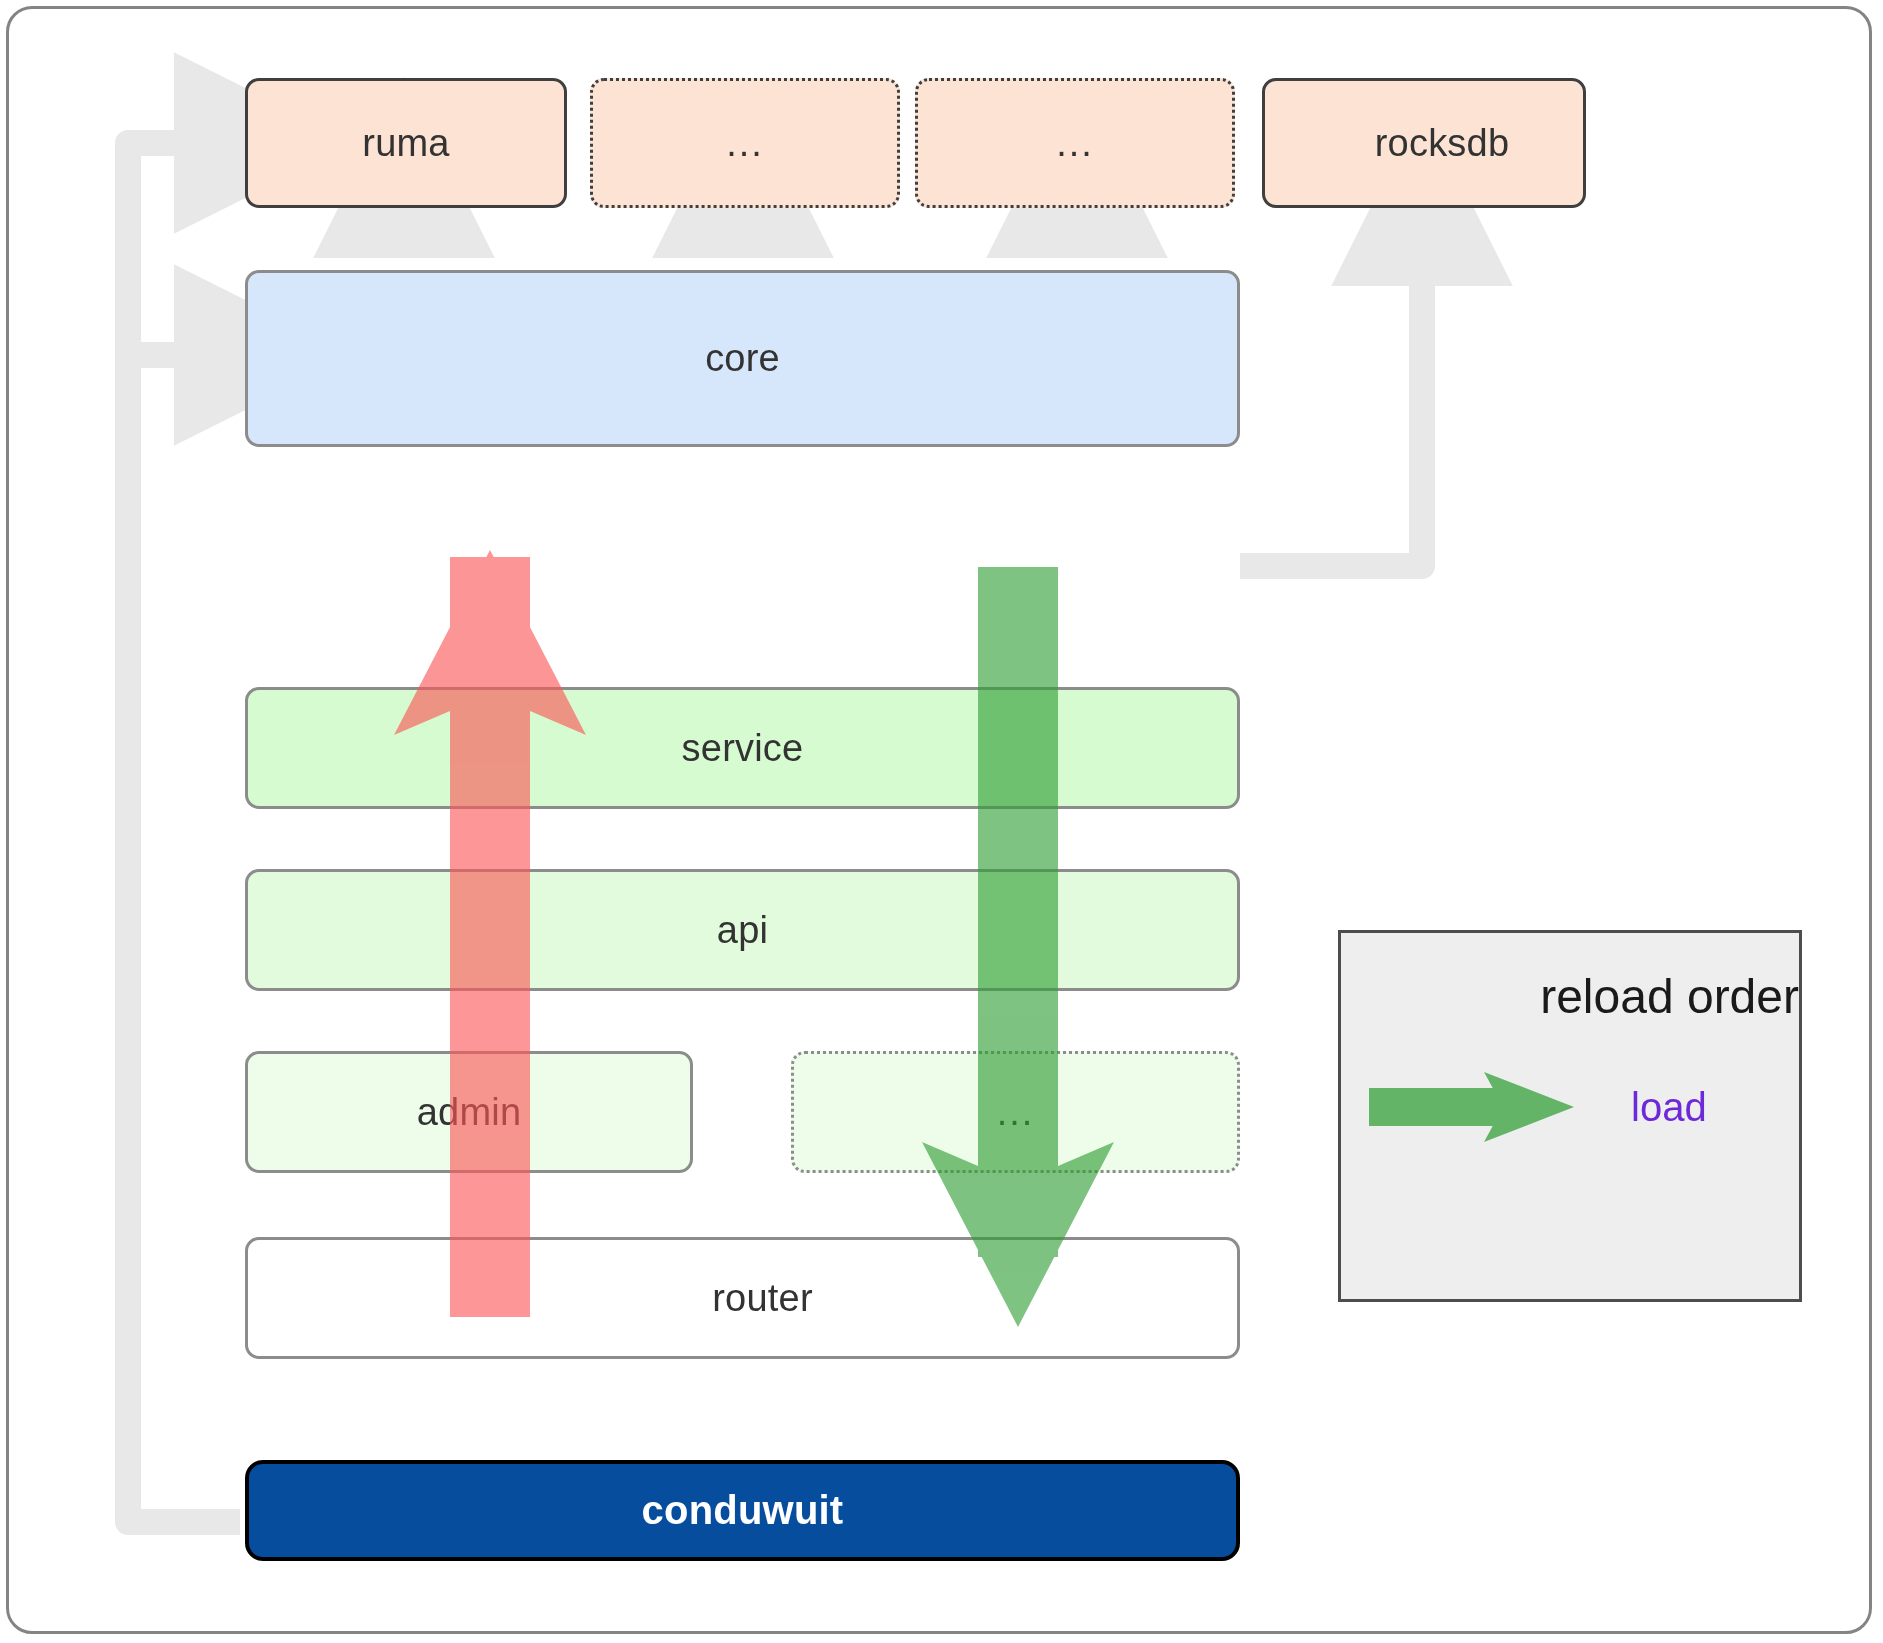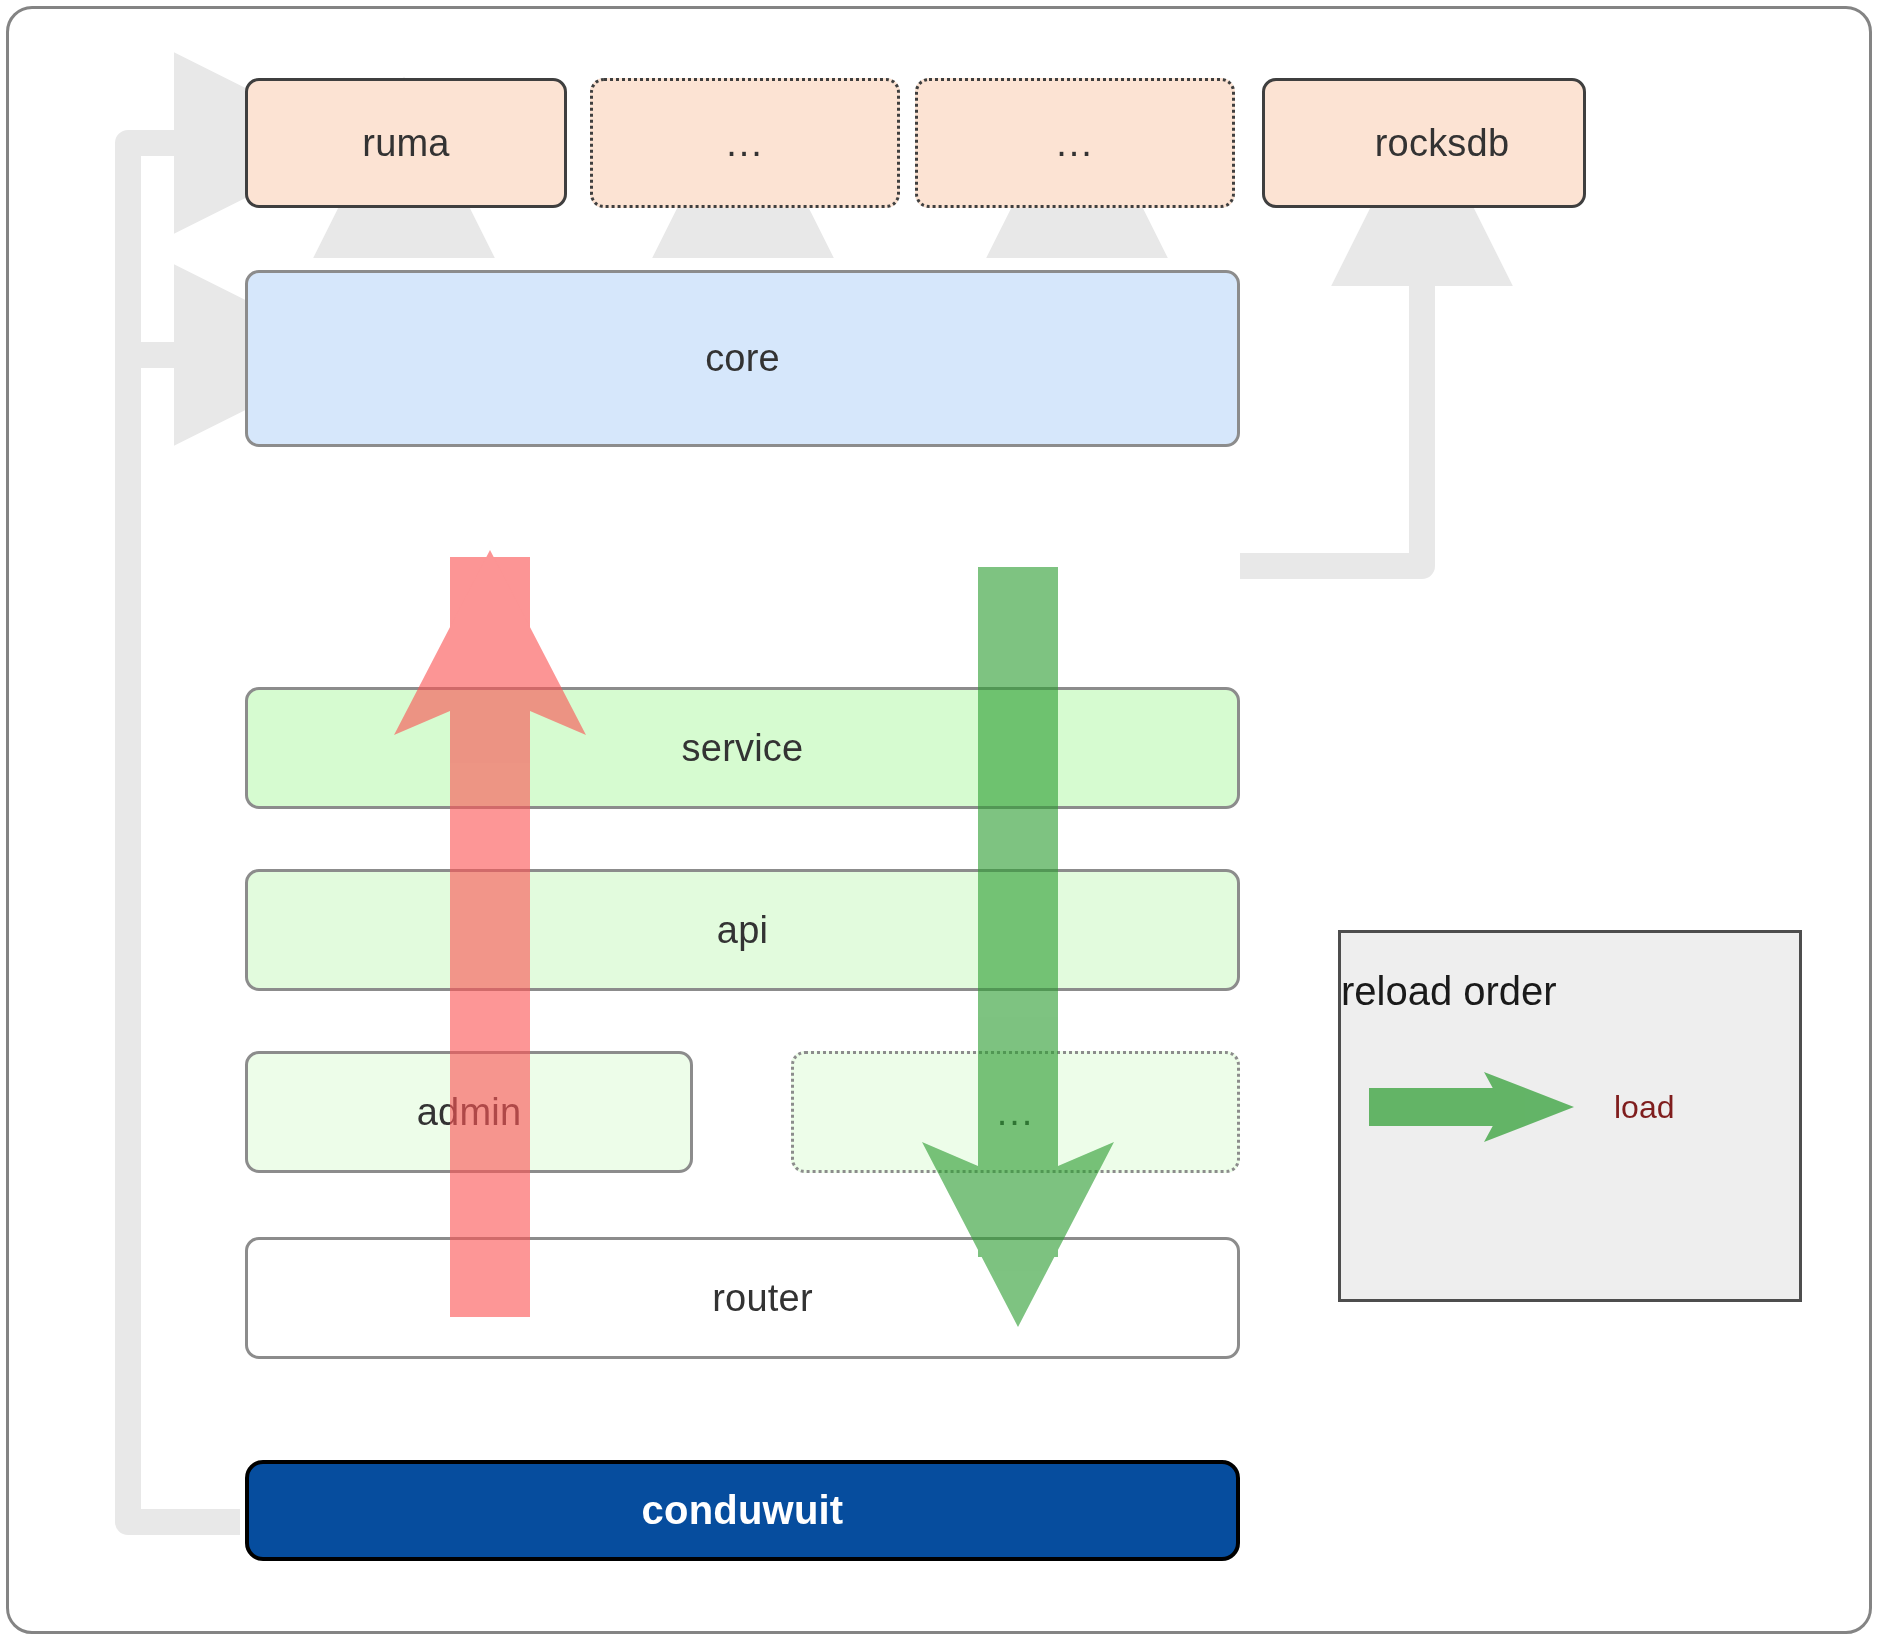--- a/index.html
+++ b/index.html
@@ -100,43 +100,43 @@
     background: #eeeeee;
     border: 3px solid #4d4d4d;
     box-sizing: border-box;
     z-index: 5;
   }
   .legend-title {
     position: absolute;
     left: 0;
     top: 36px;
     width: 100%;
-    text-align: left;
-    font-size: 40px;
+    text-align: right;
+    font-size: 48px;
     color: #1a1a1a;
   }
   .legend-row {
     position: absolute;
     left: 0;
     width: 100%;
     height: 84px;
     display: flex;
     align-items: center;
   }
   .legend-row.load   { top: 132px; }
   .legend-row.unload { top: 236px; }
   .legend-swatch {
     margin-left: 28px;
     width: 210px;
     height: 84px;
   }
   .legend-label {
-    margin-left: 35px;
-    font-size: 32px;
-    color: #7f1d1d;
+    margin-left: 52px;
+    font-size: 40px;
+    color: #6d28d9;
     white-space: nowrap;
   }
 </style>
 </head>
 <body>
 
 <div id="canvas">
 
   <div class="outer-frame"></div>
 

